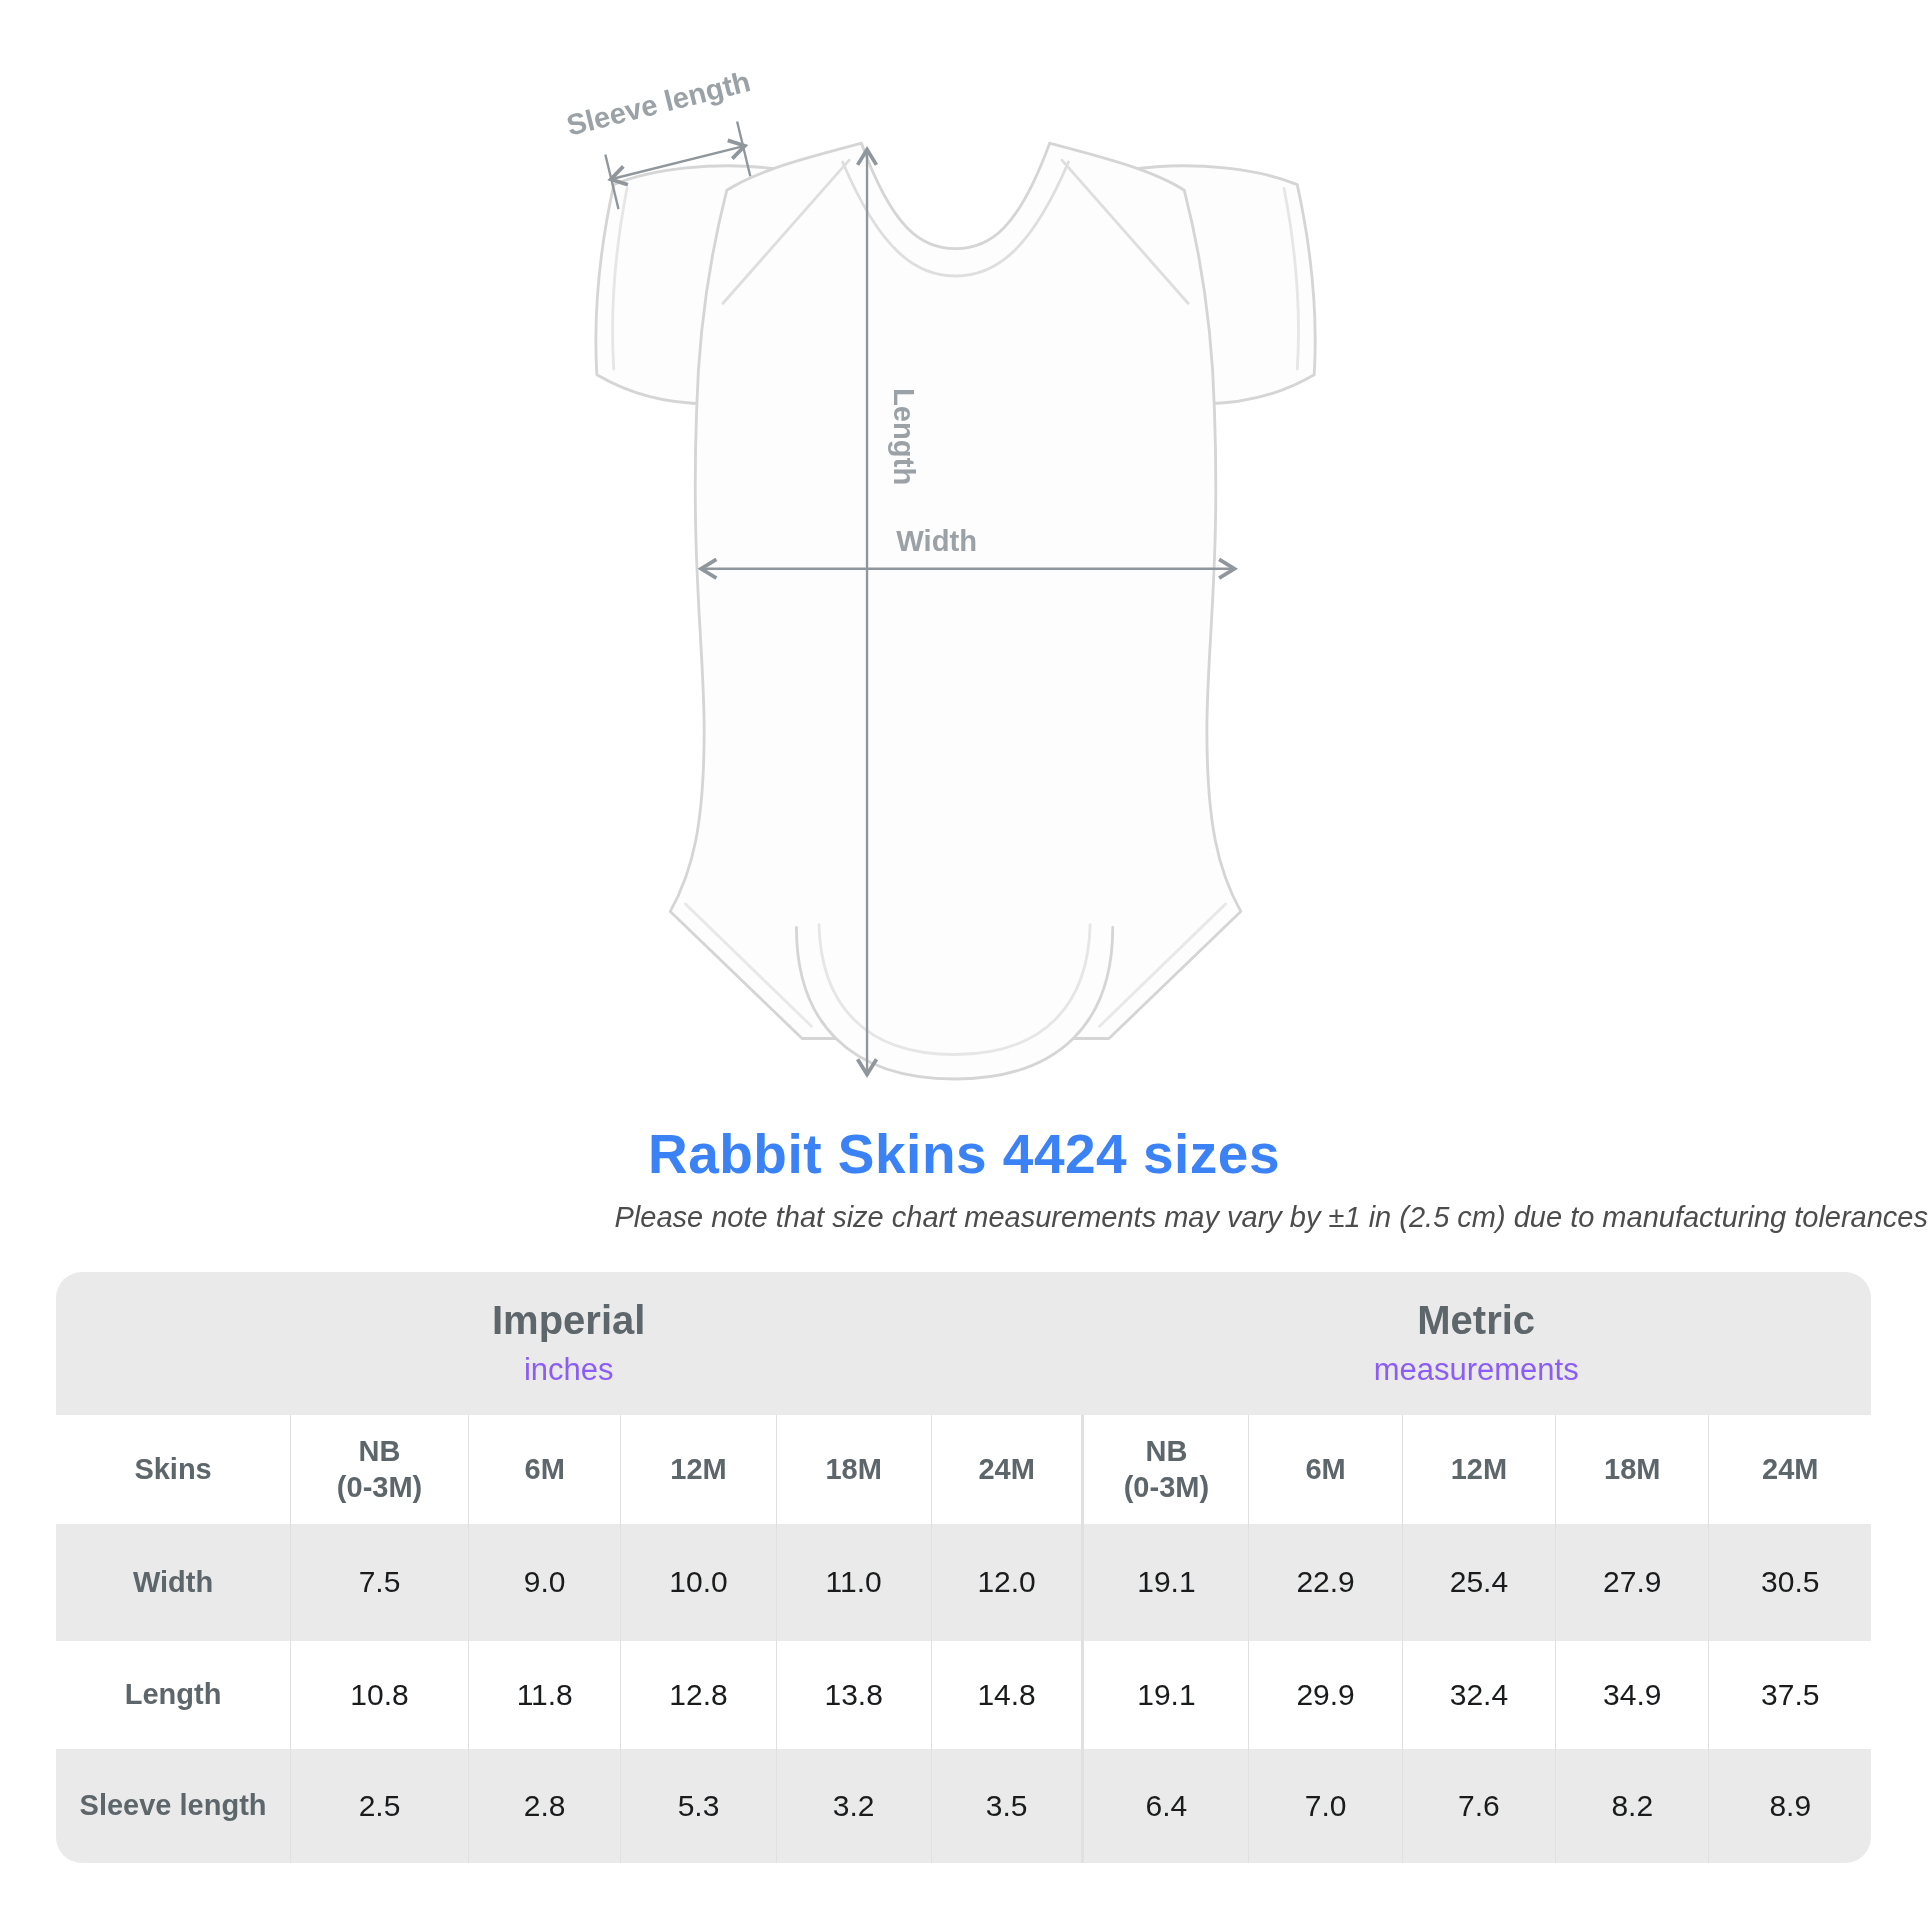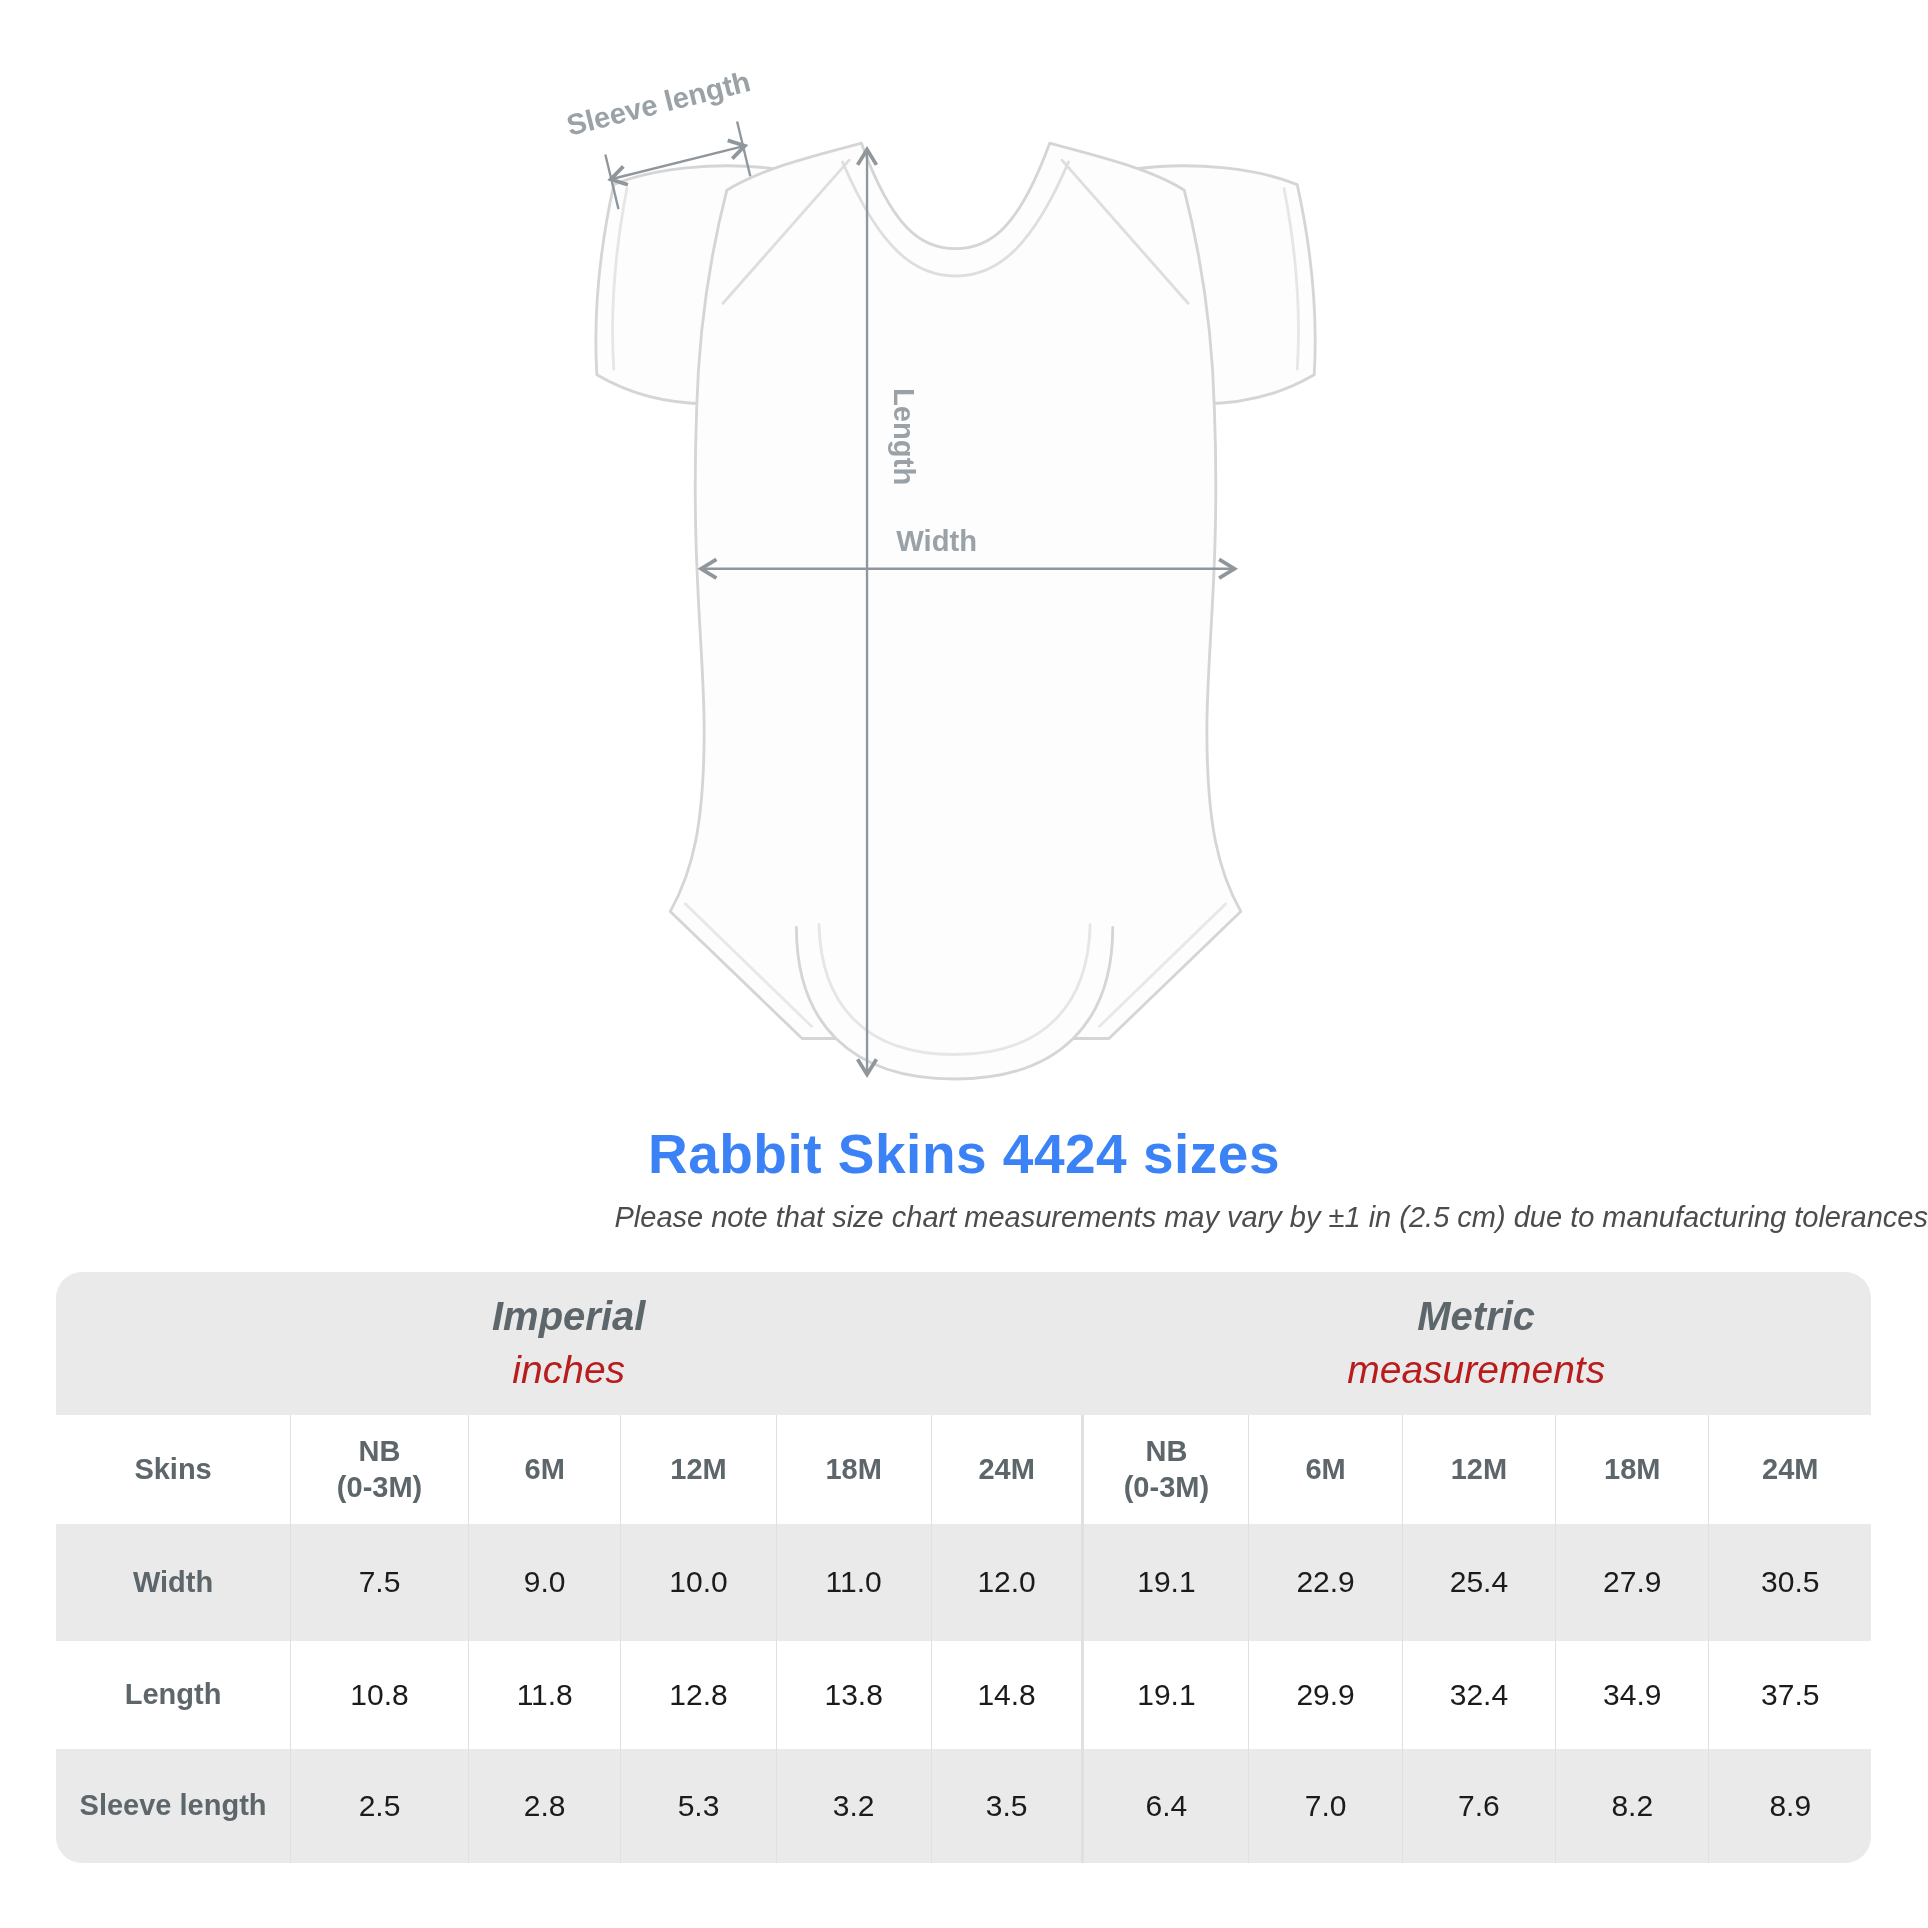--- a/index.html
+++ b/index.html
@@ -21,22 +21,22 @@
     width:1815px; margin:38px 56px 0 56px;
     border-collapse:separate; border-spacing:0; table-layout:fixed;
   }
   table.size-chart td, table.size-chart th {
     text-align:center; vertical-align:middle; padding:0;
   }
 
   td.band { background:#eaeaea; height:143px; }
   td.band-left  { border-top-left-radius:26px; }
   td.band-right { border-top-right-radius:26px; }
-  .band-title { font-size:40px; font-weight:bold; font-style:italic; color:#5d666b; }
-  .band-unit  { font-size:39px; font-style:italic; color:#b91c1c; margin-top:9.4px; }
+  .band-title { font-size:40px; font-weight:bold; color:#5d666b; }
+  .band-unit  { font-size:31px; color:#8b5cf6; margin-top:9.4px; }
 
   tr.cols th {
     background:#ffffff; height:109px;
     font-size:29px; font-weight:bold; color:#5d666b;
     white-space:pre-line; line-height:1.25;
   }
   tr.data th { font-size:29px; font-weight:bold; color:#5d666b; }
   tr.data td { font-size:30px; font-weight:normal; color:#191b1c; }
 
   tr.r-gray  > th, tr.r-gray  > td { background:#eaeaea; }

